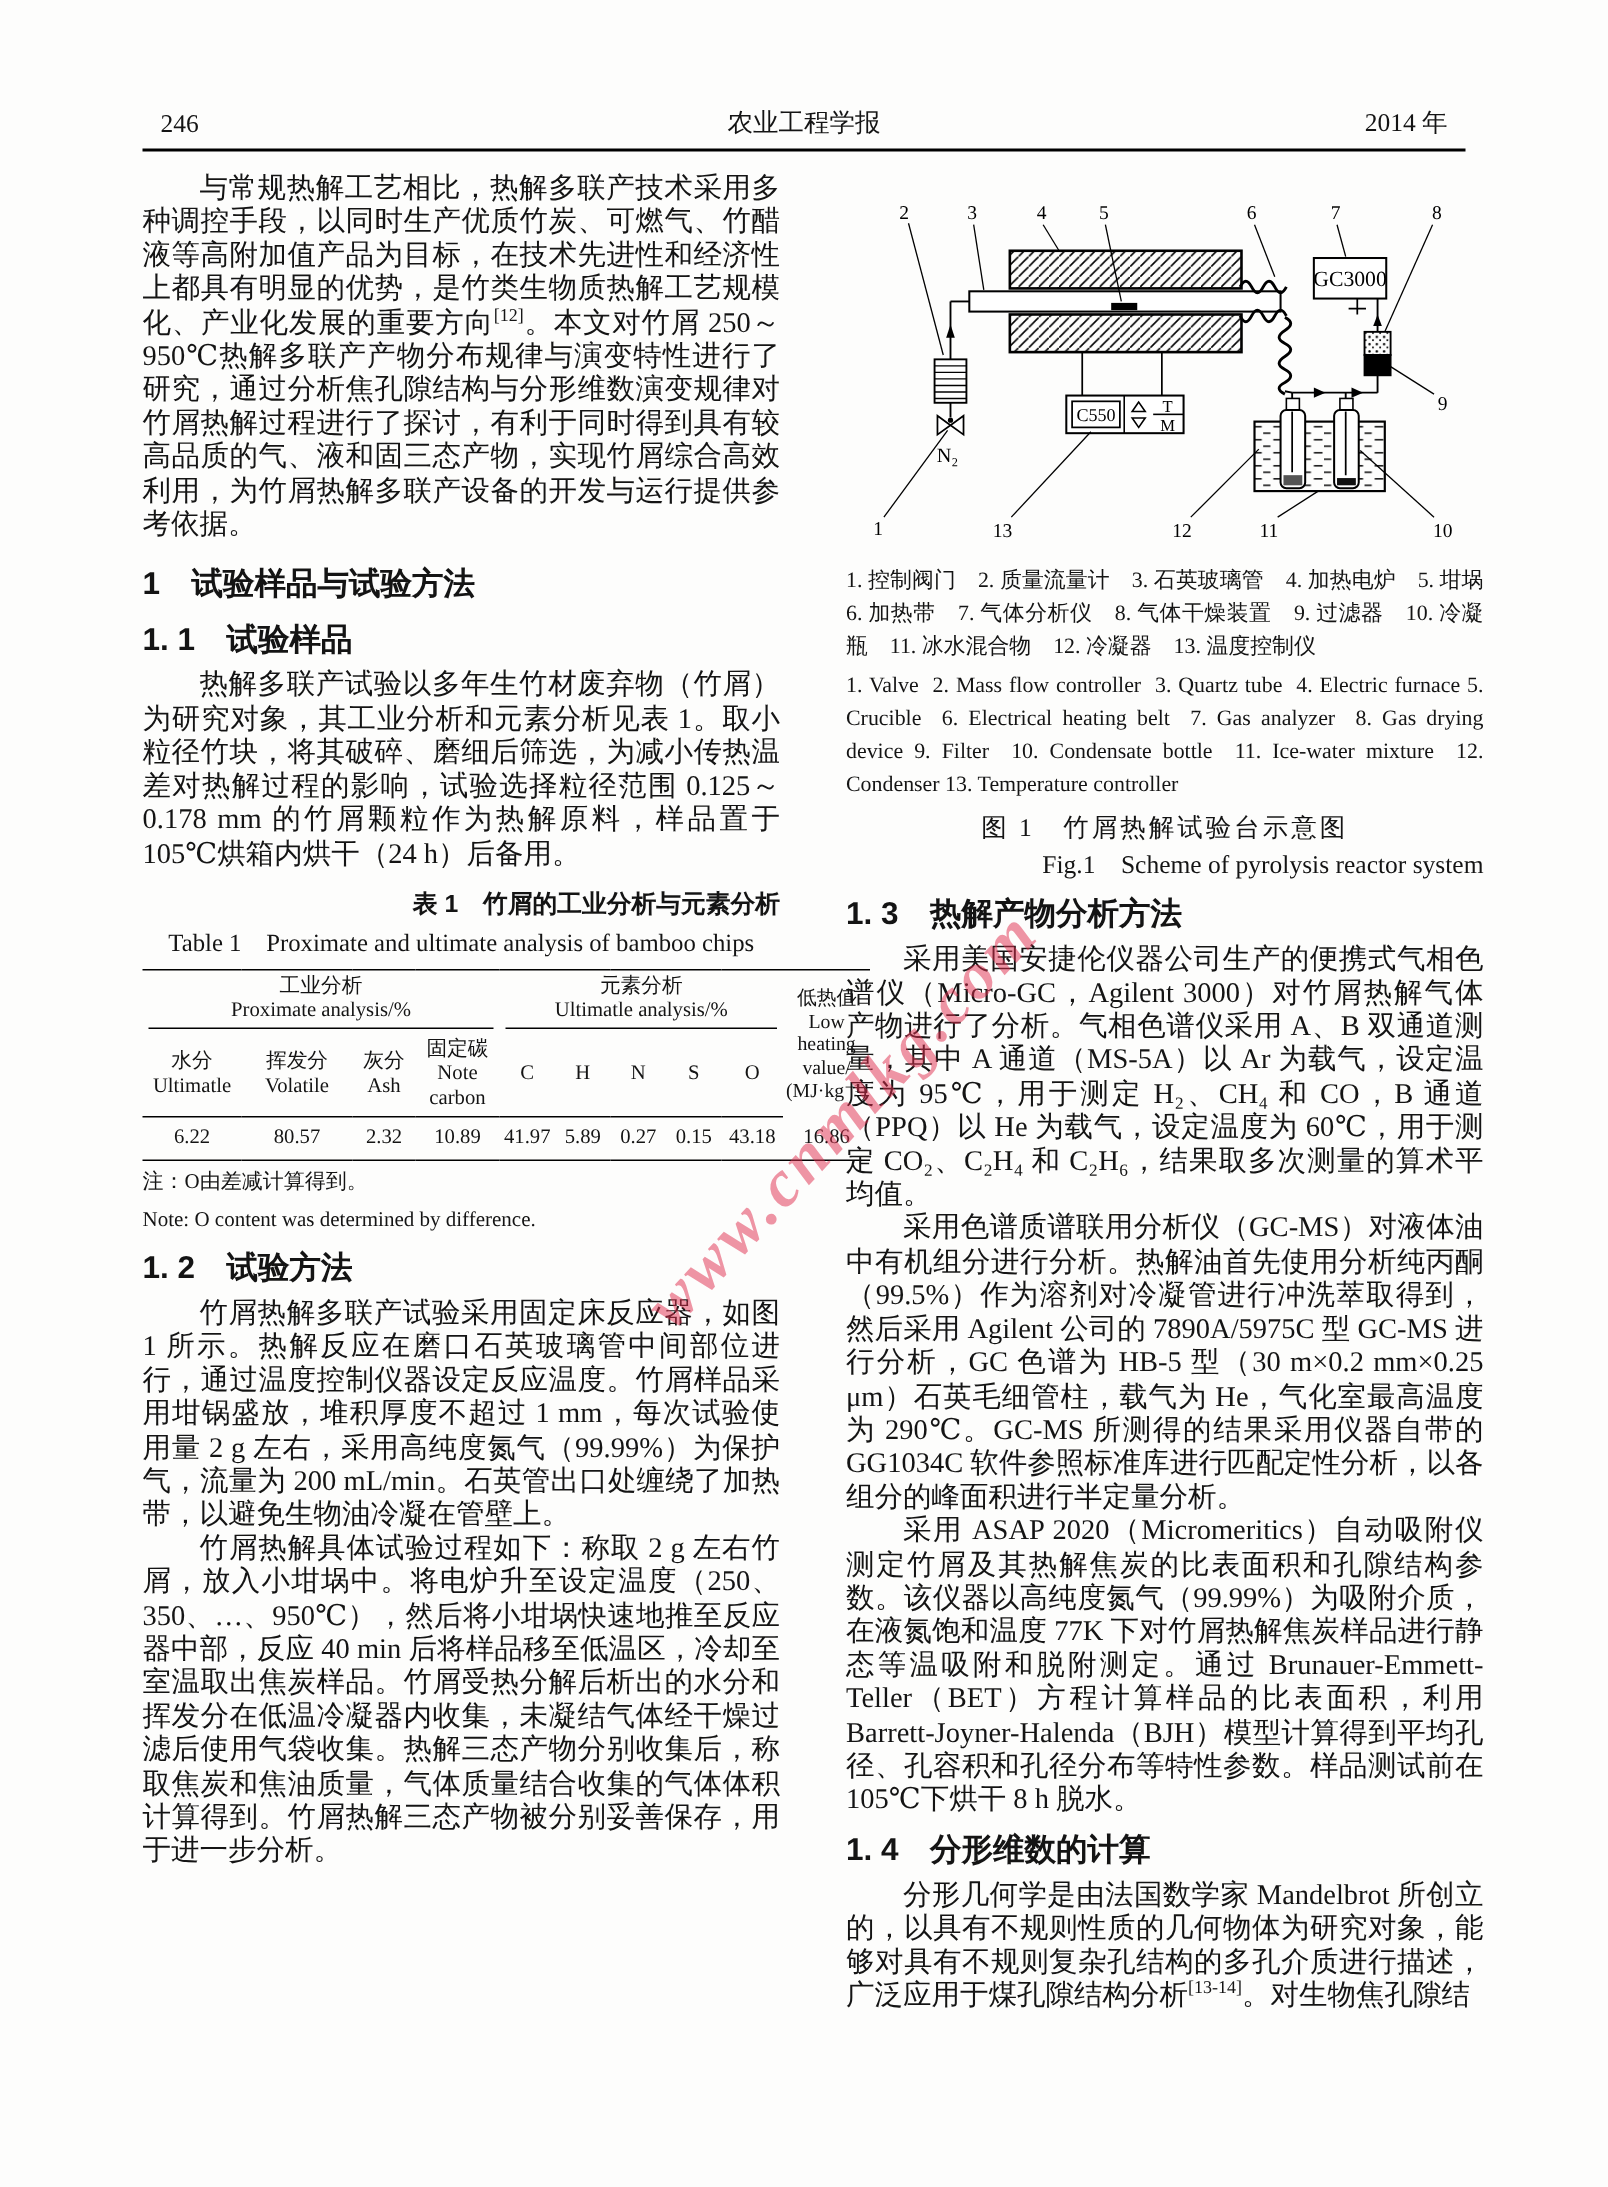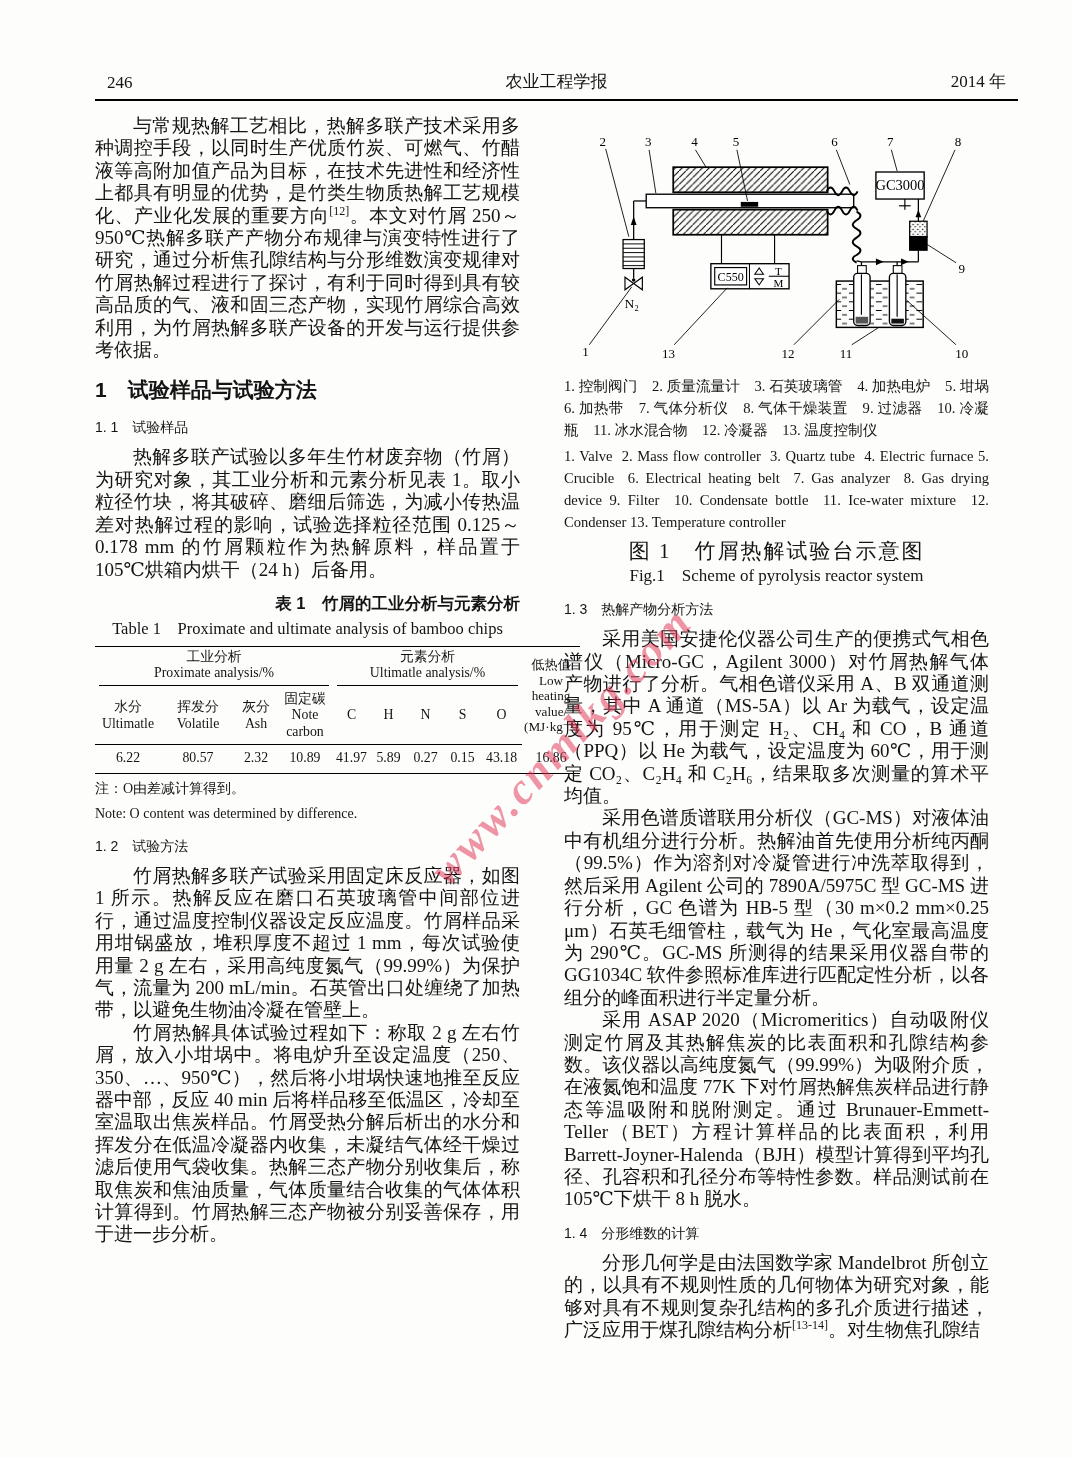--- a/index.html
+++ b/index.html
@@ -1,54 +1,54 @@
 <!DOCTYPE html>
 <html><head>
 <meta charset="utf-8">
 <style>
   html,body{margin:0;padding:0;}
   body{
     width:1072px;height:1458px;background:#fdfdfc;position:relative;overflow:hidden;
     font-family:"Liberation Serif","DejaVu Serif",serif;color:#141414;
   }
-  .page{padding:70px 54px 0 95px;}
+  .page{padding:70px 95px 0 95px;}
   
   .hdr{display:flex;justify-content:space-between;align-items:flex-end;
        font-size:17px;padding:0 12px 6px 12px;border-bottom:2.5px solid #000;}
   .hdr .c{flex:1;text-align:center;}
   .hdr .l{width:120px;text-align:left;}
   .hdr .r{width:120px;text-align:right;}
   
   .columns{display:flex;gap:44px;margin-top:14px;}
   .col{width:425px;font-size:19px;line-height:22.4px;text-align:justify;}
   p.body{margin:0;text-indent:2em;}
   .h1{font-family:"Liberation Sans","DejaVu Sans",sans-serif;font-weight:bold;
       font-size:21px;margin:16px 0 12px 0;line-height:26px;}
-  .h2{font-family:"Liberation Sans","DejaVu Sans",sans-serif;font-weight:normal;
-      font-size:14px;margin:10px 0 7px 0;line-height:24px;}
+  .h2{font-family:"Liberation Sans","DejaVu Sans",sans-serif;font-weight:bold;
+      font-size:21px;margin:10px 0 7px 0;line-height:24px;}
   sup{font-size:12px;line-height:0;}
   
   .tcap-zh{text-align:right;font-family:"Liberation Sans","DejaVu Sans",sans-serif;
            font-weight:bold;font-size:16.5px;margin:10px 0 2px 0;line-height:24px;}
   .tcap-en{text-align:center;font-size:16.5px;margin:0 0 5px 0;line-height:24px;}
   table.an{border-collapse:collapse;table-layout:fixed;width:100%;
            font-size:13.8px;line-height:16.5px;border-top:1.6px solid #000;}
   table.an th,table.an td{font-weight:normal;text-align:center;vertical-align:middle;
            padding:2px 0;white-space:pre-line;}
   th.grp{padding:3px 0 0 0;}
   th.grp .grpline{display:block;padding-bottom:3px;border-bottom:1.2px solid #000;margin:0 4px;}
   tr.sub th{border-bottom:1.2px solid #000;padding:3px 0 4px 0;}
   th.lhv{border-bottom:none;font-size:13.2px;line-height:15.5px;}
   tr.dat td{border-bottom:1.4px solid #000;padding:5px 0 6px 0;}
   .tnote{font-size:14px;line-height:21px;margin:4px 0 0 0;text-align:left;text-indent:0;}
   
   .figwrap{margin:2px 0 4px 0;}
   .legend{font-size:14.6px;line-height:22px;text-align:justify;white-space:pre-wrap;margin:4px 0 0 0;}
-  .fcap-zh{text-align:center;font-size:21px;margin:7px 0 2px 0;letter-spacing:2px;}
-  .fcap-en{text-align:center;font-size:17px;margin:0 0 8px 0;}
+  .fcap-zh{text-align:center;font-size:17px;margin:7px 0 2px 0;letter-spacing:2px;}
+  .fcap-en{text-align:right;font-size:17px;margin:0 0 8px 0;}
   
   .wm{position:absolute;left:438px;top:852px;transform:rotate(-47deg);transform-origin:0 50%;
       font-size:44px;font-style:italic;font-weight:bold;letter-spacing:3px;
       color:rgba(224,44,76,0.5);white-space:nowrap;pointer-events:none;z-index:5;}
   svg text{font-family:"Liberation Serif","DejaVu Serif",serif;}
 </style>
 </head>
 <body>
 
 <div class="wm">www.cnmlkg.com</div>

